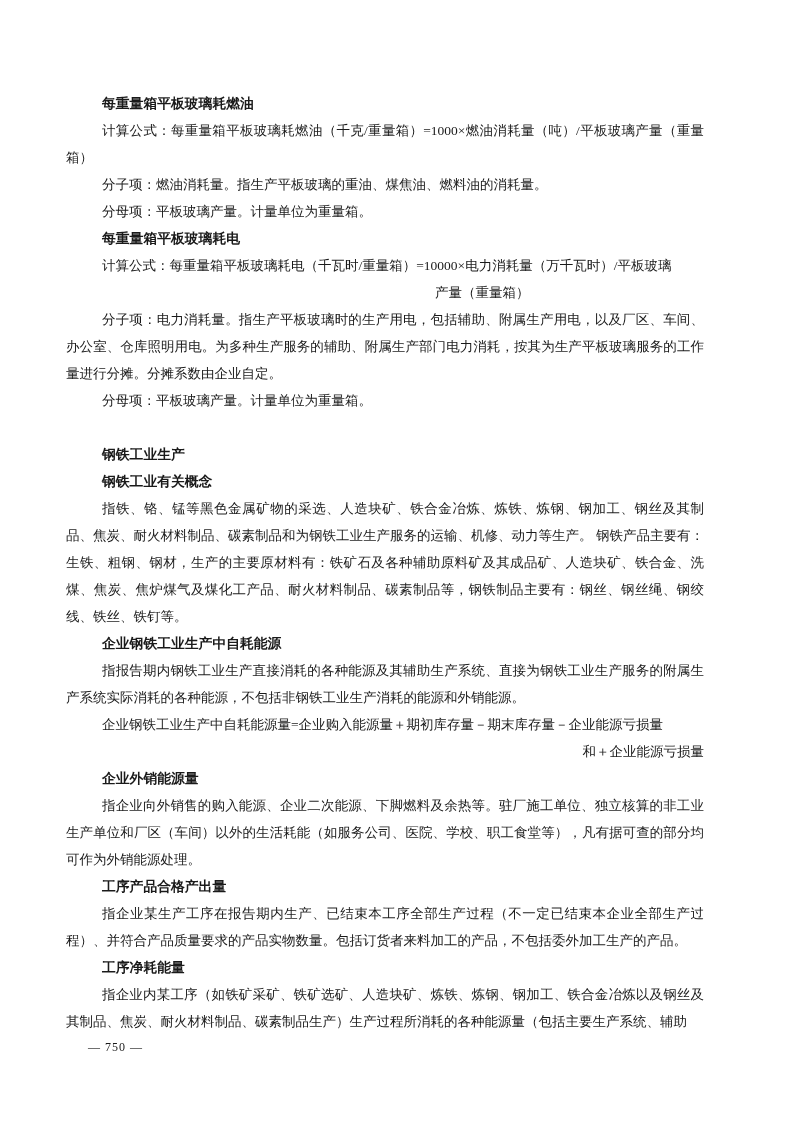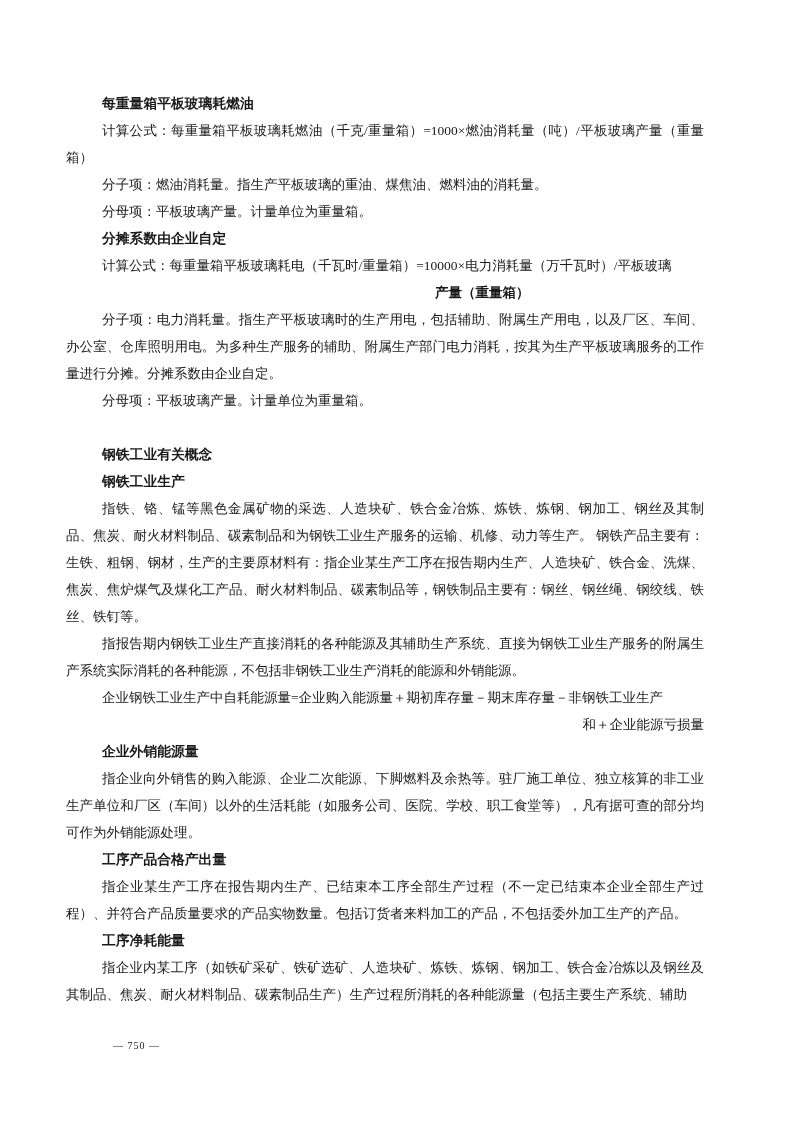--- a/index.html
+++ b/index.html
@@ -41,47 +41,47 @@
     text-align: left;
     white-space: nowrap;
   }
   .spacer {
     height: 27px;
   }
   .footer {
     position: absolute;
     left: 88px;
     top: 1040px;
-    font-size: 10px;
+    font-size: 12px;
     letter-spacing: 1px;
     font-family: "Liberation Serif", "DejaVu Serif", serif;
     color: #1a1a1a;
-    margin-left: 25px;
   }
 </style>
 </head>
 <body>
 
 <div class="page">
   <div class="content" id="doc-content">
       <div class="heading">每重量箱平板玻璃耗燃油</div>
       <div class="para">计算公式：每重量箱平板玻璃耗燃油（千克/重量箱）=1000×燃油消耗量（吨）/平板玻璃产量（重量箱）</div>
       <div class="para">分子项：燃油消耗量。指生产平板玻璃的重油、煤焦油、燃料油的消耗量。</div>
       <div class="para">分母项：平板玻璃产量。计量单位为重量箱。</div>
-      <div class="heading">分摊系数由企业自定</div>
+      <div class="heading">每重量箱平板玻璃耗电</div>
       <div class="para">计算公式：每重量箱平板玻璃耗电（千瓦时/重量箱）=10000×电力消耗量（万千瓦时）/平板玻璃</div>
-      <div class="cont" style="padding-left: 369px; font-weight: bold;">产量（重量箱）</div>
+      <div class="cont" style="padding-left: 369px;">产量（重量箱）</div>
       <div class="para">分子项：电力消耗量。指生产平板玻璃时的生产用电，包括辅助、附属生产用电，以及厂区、车间、办公室、仓库照明用电。为多种生产服务的辅助、附属生产部门电力消耗，按其为生产平板玻璃服务的工作量进行分摊。分摊系数由企业自定。</div>
       <div class="para">分母项：平板玻璃产量。计量单位为重量箱。</div>
       <div class="spacer"></div>
+      <div class="heading">钢铁工业生产</div>
       <div class="heading">钢铁工业有关概念</div>
-      <div class="heading">钢铁工业生产</div>
-      <div class="para">指铁、铬、锰等黑色金属矿物的采选、人造块矿、铁合金冶炼、炼铁、炼钢、钢加工、钢丝及其制品、焦炭、耐火材料制品、碳素制品和为钢铁工业生产服务的运输、机修、动力等生产。 钢铁产品主要有：生铁、粗钢、钢材，生产的主要原材料有：指企业某生产工序在报告期内生产、人造块矿、铁合金、洗煤、焦炭、焦炉煤气及煤化工产品、耐火材料制品、碳素制品等，钢铁制品主要有：钢丝、钢丝绳、钢绞线、铁丝、铁钉等。</div>
+      <div class="para">指铁、铬、锰等黑色金属矿物的采选、人造块矿、铁合金冶炼、炼铁、炼钢、钢加工、钢丝及其制品、焦炭、耐火材料制品、碳素制品和为钢铁工业生产服务的运输、机修、动力等生产。 钢铁产品主要有：生铁、粗钢、钢材，生产的主要原材料有：铁矿石及各种辅助原料矿及其成品矿、人造块矿、铁合金、洗煤、焦炭、焦炉煤气及煤化工产品、耐火材料制品、碳素制品等，钢铁制品主要有：钢丝、钢丝绳、钢绞线、铁丝、铁钉等。</div>
+      <div class="heading">企业钢铁工业生产中自耗能源</div>
       <div class="para">指报告期内钢铁工业生产直接消耗的各种能源及其辅助生产系统、直接为钢铁工业生产服务的附属生产系统实际消耗的各种能源，不包括非钢铁工业生产消耗的能源和外销能源。</div>
-      <div class="cont" style="padding-left: 36px;">企业钢铁工业生产中自耗能源量=企业购入能源量＋期初库存量－期末库存量－非钢铁工业生产</div>
+      <div class="cont" style="padding-left: 36px;">企业钢铁工业生产中自耗能源量=企业购入能源量＋期初库存量－期末库存量－企业能源亏损量</div>
       <div class="cont" style="padding-left: 206px; text-align: right;">和＋企业能源亏损量</div>
       <div class="heading">企业外销能源量</div>
       <div class="para">指企业向外销售的购入能源、企业二次能源、下脚燃料及余热等。驻厂施工单位、独立核算的非工业生产单位和厂区（车间）以外的生活耗能（如服务公司、医院、学校、职工食堂等），凡有据可查的部分均可作为外销能源处理。</div>
       <div class="heading">工序产品合格产出量</div>
       <div class="para">指企业某生产工序在报告期内生产、已结束本工序全部生产过程（不一定已结束本企业全部生产过程）、并符合产品质量要求的产品实物数量。包括订货者来料加工的产品，不包括委外加工生产的产品。</div>
       <div class="heading">工序净耗能量</div>
       <div class="para">指企业内某工序（如铁矿采矿、铁矿选矿、人造块矿、炼铁、炼钢、钢加工、铁合金冶炼以及钢丝及其制品、焦炭、耐火材料制品、碳素制品生产）生产过程所消耗的各种能源量（包括主要生产系统、辅助</div>
     </div>
   <div class="footer">— 750 —</div>
 </div>

